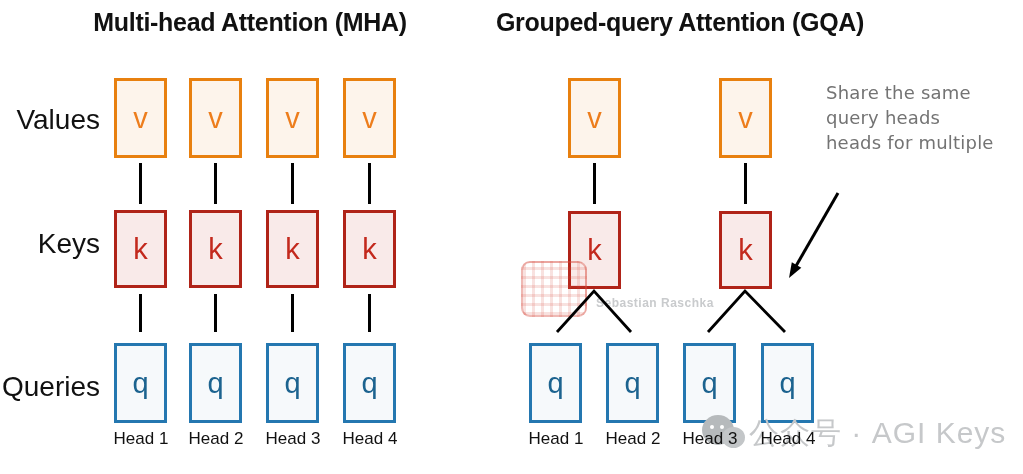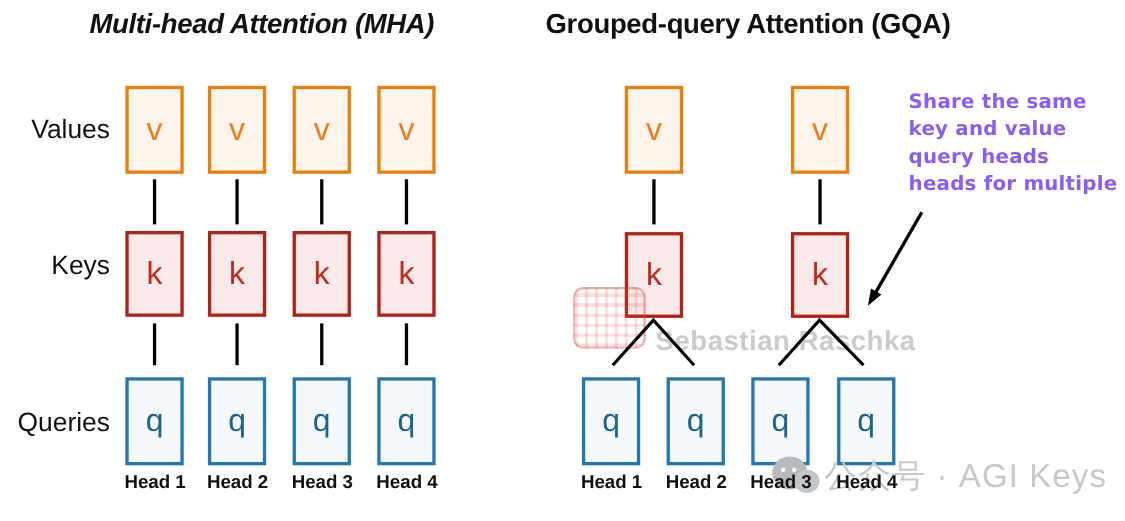--- a/index.html
+++ b/index.html
@@ -4,60 +4,59 @@
 <style>
   html,body{margin:0;padding:0;background:#fff;}
   #canvas{
     position:relative;width:1023px;height:474px;background:#fff;overflow:hidden;
     font-family:"Liberation Sans",sans-serif;
   }
   .title{
     position:absolute;top:8px;width:404px;text-align:center;
     font-size:25px;font-weight:bold;color:#111;letter-spacing:-0.3px;
   }
-  #title-mha{left:36px;font-style:italic;}
+  #title-mha{left:48px;}
   #title-gqa{left:478px;}
   .row-label{
     position:absolute;left:0;width:100px;text-align:right;
-    font-size:24px;color:#111;
+    font-size:28px;color:#111;
   }
   #label-values{top:104px;}
   #label-keys{top:228px;}
   #label-queries{top:371px;}
   .box{
     position:absolute;width:53px;box-sizing:border-box;
     display:flex;align-items:center;justify-content:center;
     border:3px solid;z-index:1;
     font-size:29px;line-height:1;
   }
   .box.v{height:80px;top:78px;border-color:var(--orange-border);background:var(--orange-fill);color:var(--orange-text);}
   .box.k{height:78px;border-color:var(--red-border);background:var(--red-fill);color:var(--red-text);}
   .box.q{height:80px;top:343px;border-color:var(--blue-border);background:var(--blue-fill);color:var(--blue-text);}
   .mha.k{top:210px;} .gqa.k{top:211px;}
   .head-label{
     position:absolute;top:429px;width:72px;text-align:center;
-    font-size:17px;font-weight:bold;color:#111;z-index:3;
+    font-size:17px;font-weight:normal;color:#111;z-index:3;
   }
   #svg-overlay{position:absolute;left:0;top:0;z-index:4;pointer-events:none;}
   #annotation{
     position:absolute;left:826px;top:80px;width:196px;
-    font-family:"DejaVu Sans",sans-serif;font-size:18px;line-height:25px;color:#8b5cf6;
+    font-family:"DejaVu Sans",sans-serif;font-size:18px;line-height:25px;color:#737373;
     letter-spacing:0.2px;
-    font-weight:bold;
   }
   #stamp{
     position:absolute;left:521px;top:261px;width:66px;height:56px;z-index:2;
     border:2px solid rgba(212,72,58,0.38);border-radius:9px;box-sizing:border-box;
     background:
       repeating-linear-gradient(0deg, rgba(212,72,58,0.16) 0 3px, transparent 3px 9px),
       repeating-linear-gradient(90deg, rgba(212,72,58,0.16) 0 3px, transparent 3px 9px);
   }
   #author-watermark{
     position:absolute;left:596px;top:296px;z-index:2;
-    font-size:25px;font-weight:bold;color:var(--watermark-gray);letter-spacing:0.5px;
+    font-size:12px;font-weight:bold;color:var(--watermark-gray);letter-spacing:0.5px;
   }
   #wechat-watermark{position:absolute;left:702px;top:413px;z-index:2;}
   .bubble{position:absolute;border-radius:50%;}
   .bubble.big{left:0;top:2px;width:32px;height:30px;background:#b6babc;}
   .bubble.small{left:20px;top:14px;width:23px;height:21px;background:#c3c6c8;}
   .bubble .dot{position:absolute;width:4px;height:4px;border-radius:50%;background:#fff;top:10px;}
   .bubble .dot.l{left:8px;} .bubble .dot.r{left:18px;}
   #channel-watermark{
     position:absolute;left:749px;top:413px;z-index:2;
     font-size:30px;color:#c6c8ca;letter-spacing:1px;white-space:nowrap;
@@ -106,21 +105,20 @@
   <div class="box q gqa" style="left:683px">q</div>
   <div class="box q gqa" style="left:761px">q</div>
 
   <div class="head-label" style="left:520px">Head 1</div>
   <div class="head-label" style="left:597px">Head 2</div>
   <div class="head-label" style="left:674px">Head 3</div>
   <div class="head-label" style="left:752px">Head 4</div>
 
   <div id="annotation">
     <div>Share the same</div>
-    <div>key and value</div>
     <div>query heads</div>
     <div>heads for multiple</div>
   </div>
 
   <div id="stamp"></div>
   <div id="author-watermark">Sebastian Raschka</div>
   <div id="wechat-watermark">
     <div class="bubble big">
       <div class="dot l"></div>
         <div class="dot r"></div>

